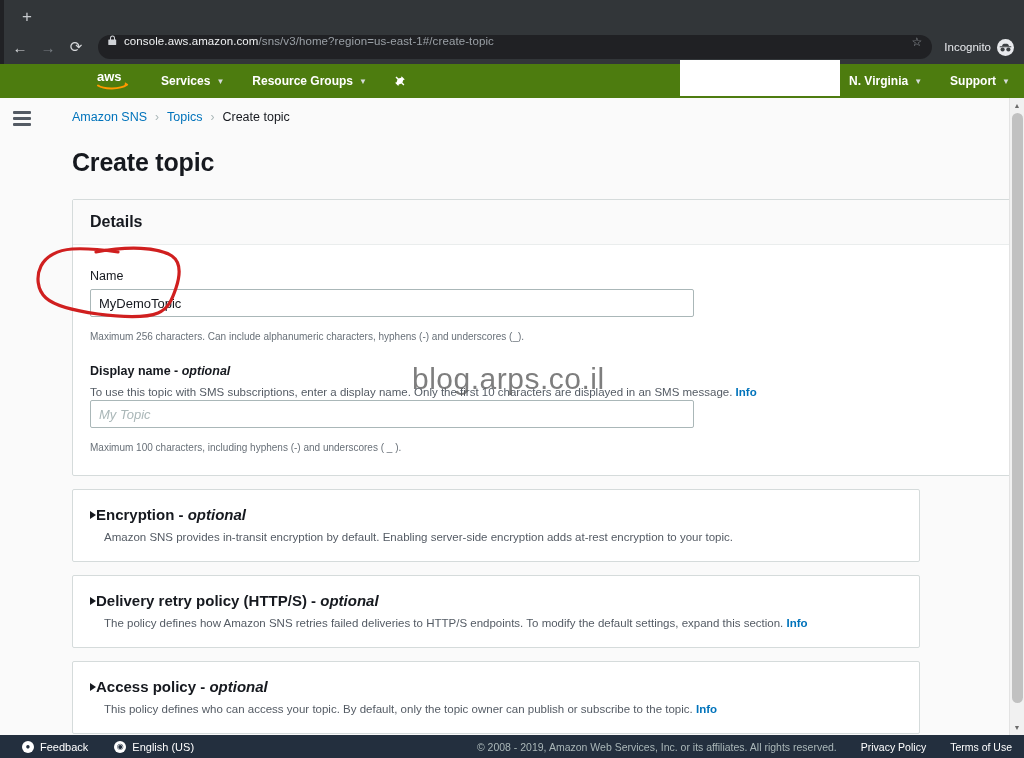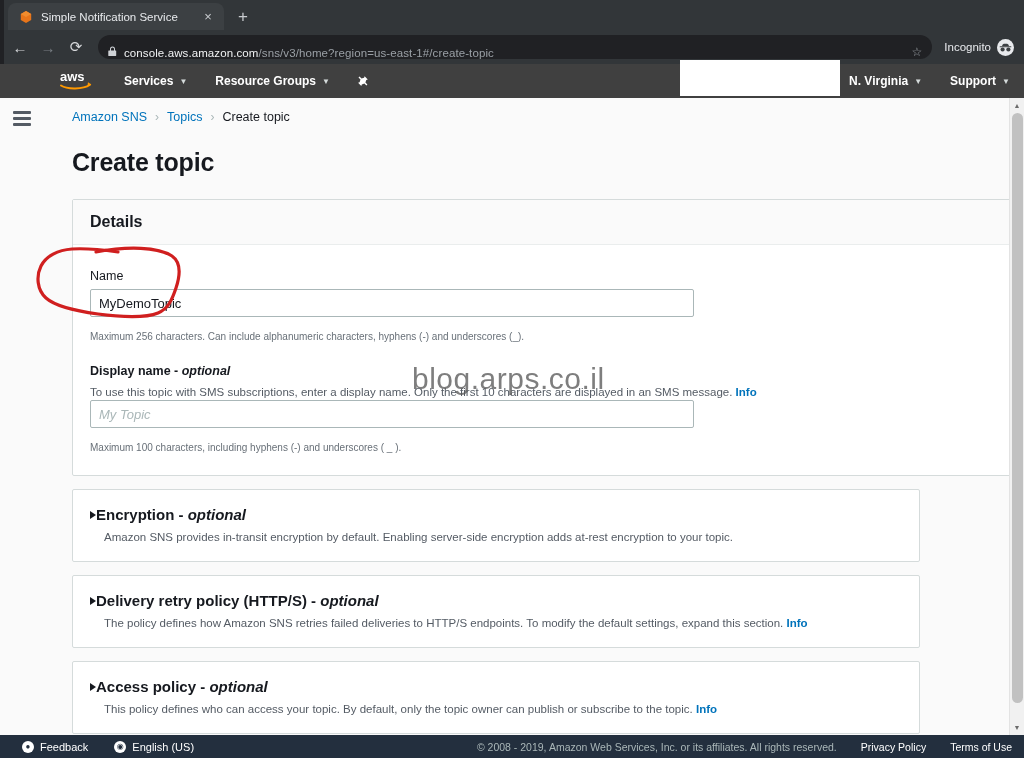--- a/index.html
+++ b/index.html
@@ -50,43 +50,43 @@
   .toolbar::before{
     content:""; position:absolute; left:0; top:0; bottom:0; width:4px; background:#202124;
   }
   .navbtn {
     width: 28px; height: 28px; display: flex; align-items: center; justify-content: center;
     color: #d6d8db; font-size: 15px; cursor: pointer; flex: 0 0 28px;
   }
   .navbtn.disabled { color: #7a7f85; }
   .omnibox {
     flex: 1; height: 24px; background: #202124; border-radius: 12px;
-    display: flex; align-items: flex-end; padding: 0 10px; margin: 0 6px 0 8px;
+    display: flex; align-items: flex-start; padding: 0 10px; margin: 0 6px 0 8px;
     gap: 7px; min-width: 0;
   }
   .lock { color: #cfd2d6; font-size: 10px; flex: 0 0 auto; }
   .urltext {
     font-size: 11.5px; color: #f1f3f4; white-space: nowrap; overflow: hidden;
     text-overflow: ellipsis; letter-spacing: .1px;
   }
   .urltext .dim { color: #9aa0a6; }
   .star { color: #9aa0a6; font-size: 12px; margin-left: auto; flex: 0 0 auto; padding-left: 8px;}
   .incognito-pill {
     display: flex; align-items: center; gap: 6px; color: #e8eaed;
     font-size: 11.5px; padding-left: 6px; flex: 0 0 auto;
   }
   .incog-icon {
     width: 17px; height: 17px; border-radius: 50%; background: #e8eaed;
     display: flex; align-items: center; justify-content: center; flex: 0 0 17px;
   }
 
   
   .awsnav {
-    height: 34px; background: #404040; display: flex; align-items: center;
-    flex: 0 0 34px; position: relative; color: #fff;
+    height: 34px; background: #4d7c0f; display: flex; align-items: center;
+    flex: 0 0 34px; position: relative; color: #fff; padding-left: 37px;
   }
   .aws-logo {
     width: 58px; margin-left: 52px; display:flex; align-items:center; justify-content:center;
   }
   .awsnav-item {
     font-size: 12px; font-weight: bold; color: #fff; display: flex; align-items: center;
     gap: 6px; padding: 0 14px; height: 34px; cursor: pointer; white-space: nowrap;
   }
   .caret { font-size: 8px; color: #d5dbdb; }
   .pin-icon { padding: 0 12px; color: #fff; cursor: pointer; display:flex; align-items:center;}
@@ -217,30 +217,20 @@
     font-family: "Liberation Sans", sans-serif; letter-spacing: .5px;
     z-index: 25; pointer-events: none;
   }
 </style>
 </head>
 <body>
 
 <div class="browser">
 
   <div class="tabstrip">
-    <div class="tab">
-      <span class="tab-favicon">
-        <svg width="14" height="14" viewBox="0 0 14 14">
-          <polygon points="7,1 12.2,4 12.2,10 7,13 1.8,10 1.8,4" fill="#e8751a"></polygon>
-          <polygon points="7,1 12.2,4 7,7 1.8,4" fill="#f08c2e"></polygon>
-        </svg>
-      </span>
-      <span class="tab-title">Simple Notification Service</span>
-      <span class="tab-close">×</span>
-    </div>
     <span class="newtab">+</span>
   </div>
 
   <div class="toolbar">
     <span class="navbtn">←</span>
     <span class="navbtn disabled">→</span>
     <span class="navbtn">⟳</span>
     <div class="omnibox">
       <span class="lock">
         <svg width="9" height="11" viewBox="0 0 9 11">

